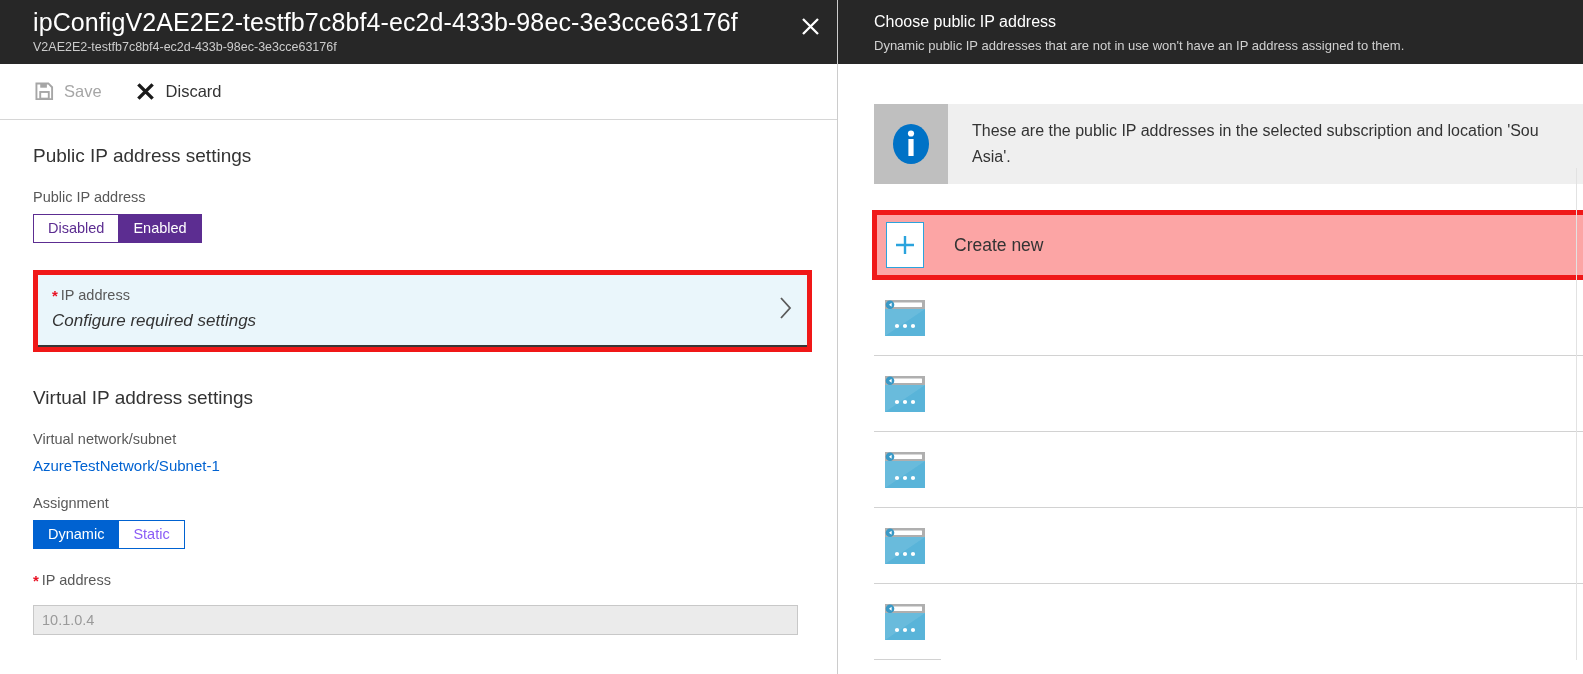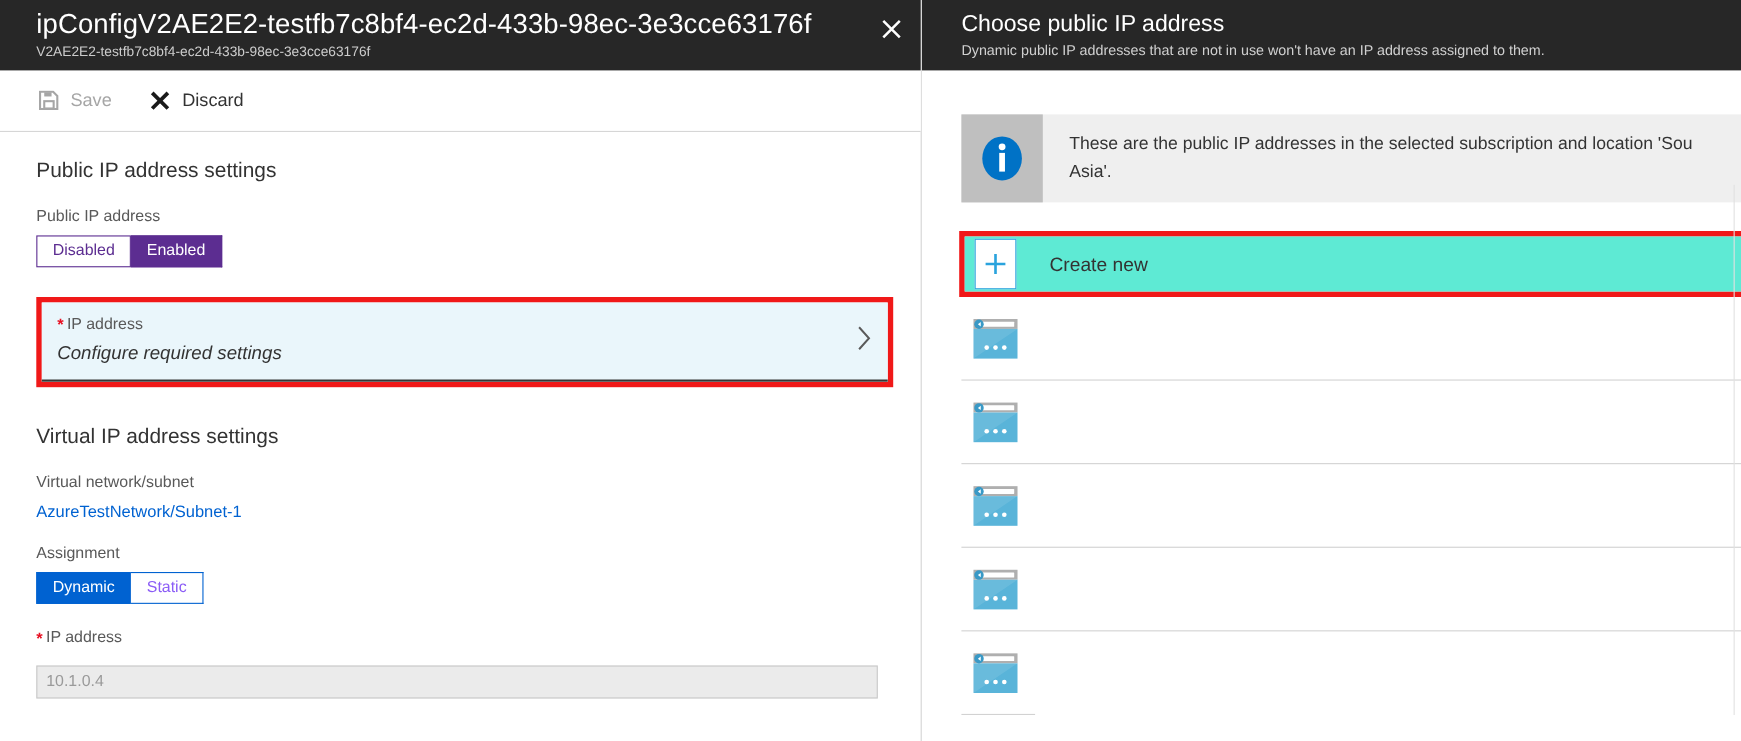--- a/index.html
+++ b/index.html
@@ -241,21 +241,21 @@
     overflow: hidden;
   }
   .rb-header {
     height: 64px;
     background: #272727;
     box-sizing: border-box;
     padding: 8px 0 0 36px;
   }
   .rb-title {
     color: #ffffff;
-    font-size: 21px;
+    font-size: 16px;
     font-weight: 300;
     line-height: 28px;
     white-space: nowrap;
   }
   .rb-subtitle {
     color: #d0d0d0;
     font-size: 13px;
     line-height: 17px;
     margin-top: 1px;
     white-space: nowrap;
@@ -286,22 +286,22 @@
     white-space: pre-line;
   }
 
   .create-hl {
     margin: 26px 0 0 34px;
     width: 716px;
     border: 5px solid #f01818;
     box-sizing: border-box;
   }
   .create-row {
-    background: #5eead4;
-    height: 50px;
+    background: #fca5a5;
+    height: 60px;
     display: flex;
     align-items: center;
     padding-left: 9px;
     box-sizing: border-box;
     cursor: pointer;
   }
   .plus-box {
     width: 36px;
     height: 44px;
     border: 1px solid #2aa3dd;

